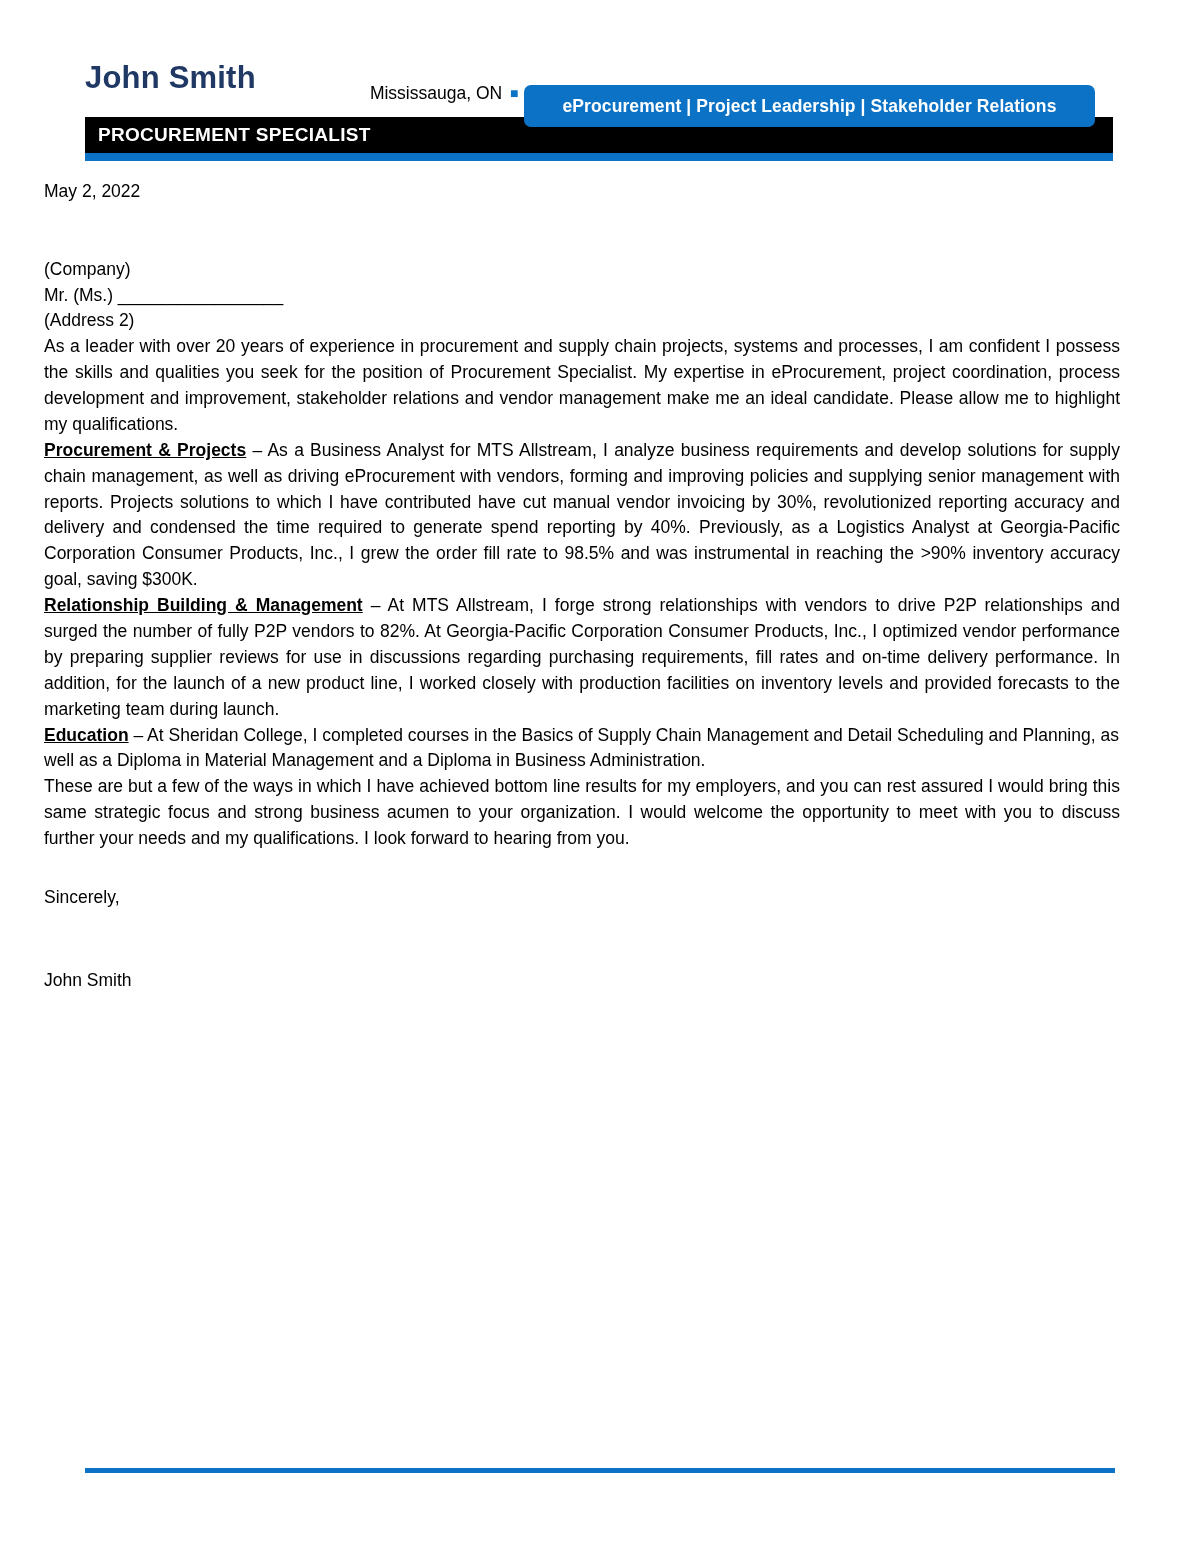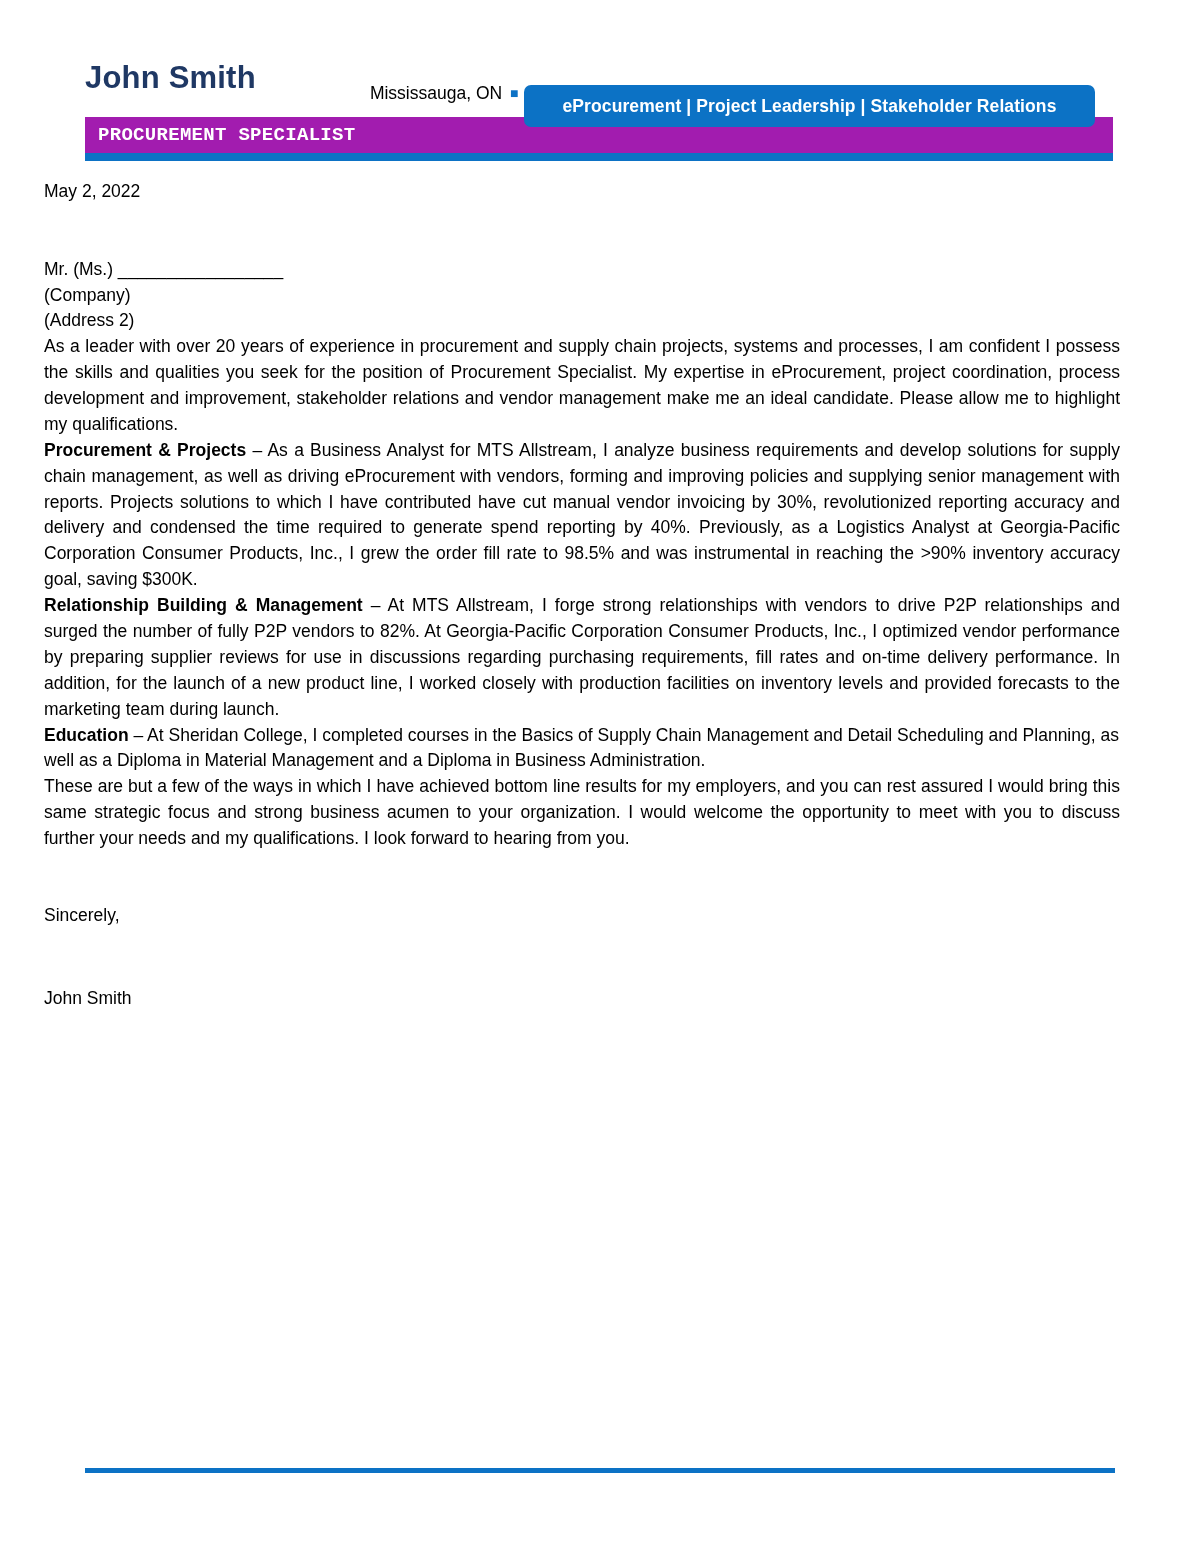--- a/index.html
+++ b/index.html
@@ -40,23 +40,22 @@
     letter-spacing: 0.2px;
     line-height: 1;
     display: inline-block;
   }
   .title-bar {
     position: absolute;
     left: 85px;
     top: 117px;
     width: 1028px;
     height: 36px;
-    background: #a21caf;
-    box-sizing: border-box;
-    font-family: Liberation Mono, monospace;
+    background: #000000;
+    box-sizing: border-box;
   }
   .title-bar .title-text {
     color: #ffffff;
     font-size: 19px;
     font-weight: bold;
     letter-spacing: 0.3px;
     line-height: 36px;
     padding-left: 13px;
     display: block;
   }
@@ -138,24 +137,25 @@
     font-size: 17.5px;
     line-height: 1.48;
     text-align: justify;
   }
   .para.ragged {
     text-align: left;
   }
   .para b { font-weight: normal; }
   .lead {
     font-weight: bold;
+    text-decoration: underline;
   }
   .closing {
     font-size: 17.5px;
-    margin-top: 53px;
+    margin-top: 35px;
   }
   .signature {
     font-size: 17.5px;
     margin-top: 62px;
   }
   .footer-rule {
     position: absolute;
     left: 85px;
     top: 1468px;
     width: 1030px;
@@ -191,22 +191,22 @@
       <a class="email-link" href="#">johnsmith@email.com</a>
     </div>
 
     <div class="headline">DRIVING PURCHASING INITIATIVES &amp; POSITIVE STAKEHOLDER RELATIONS</div>
   </div>
 
   <div class="body-wrap">
     <div class="date">May 2, 2022</div>
 
     <div class="addr-block">
+        <div>(Company)</div>
         <div>Mr. (Ms.) _________________</div>
-        <div>(Company)</div>
         <div>(Address 2)</div>
       </div>
 
 
     <div id="paragraphs">
         <div class="para"><span>As a leader with over 20 years of experience in procurement and supply chain projects, systems and processes, I am confident I possess the skills and qualities you seek for the position of Procurement Specialist. My expertise in eProcurement, project coordination, process development and improvement, stakeholder relations and vendor management make me an ideal candidate. Please allow me to highlight my qualifications.</span></div>
         <div class="para"><span class="lead">Procurement &amp; Projects</span><span> – As a Business Analyst for MTS Allstream, I analyze business requirements and develop solutions for supply chain management, as well as driving eProcurement with vendors, forming and improving policies and supplying senior management with reports. Projects solutions to which I have contributed have </span><b>cut manual vendor invoicing by 30%, revolutionized reporting accuracy and delivery and condensed the time required to generate spend reporting by 40%.</b><span> Previously, as a Logistics Analyst at Georgia-Pacific Corporation Consumer Products, Inc., </span><b>I grew the order fill rate to 98.5%</b><span> and was instrumental in </span><b>reaching the &gt;90% inventory accuracy goal, saving $300K.</b></div>
         <div class="para"><span class="lead">Relationship Building &amp; Management</span><span> – At MTS Allstream, I forge strong relationships with vendors to drive P2P relationships and </span><b>surged the number of fully P2P vendors to 82%.</b><span> At Georgia-Pacific Corporation Consumer Products, Inc., I </span><b>optimized vendor performance</b><span> by preparing supplier reviews for use in discussions regarding purchasing requirements, fill rates and on-time delivery performance. In addition, for the launch of a new product line, I </span><b>worked closely with production facilities on inventory levels and provided forecasts to the marketing team</b><span> during launch.</span></div>
         <div class="para ragged"><span class="lead">Education</span><span> – At Sheridan College, I completed courses in the </span><b>Basics of Supply Chain Management and Detail Scheduling and Planning,</b><span> as well as a </span><b>Diploma in Material Management</b><span> and a </span><b>Diploma in Business Administration.</b></div>
         <div class="para"><span>These are but a few of the ways in which I have achieved bottom line results for my employers, and you can rest assured I would bring this same strategic focus and strong business acumen to your organization. I would welcome the opportunity to meet with you to discuss further your needs and my qualifications. I look forward to hearing from you.</span></div>

